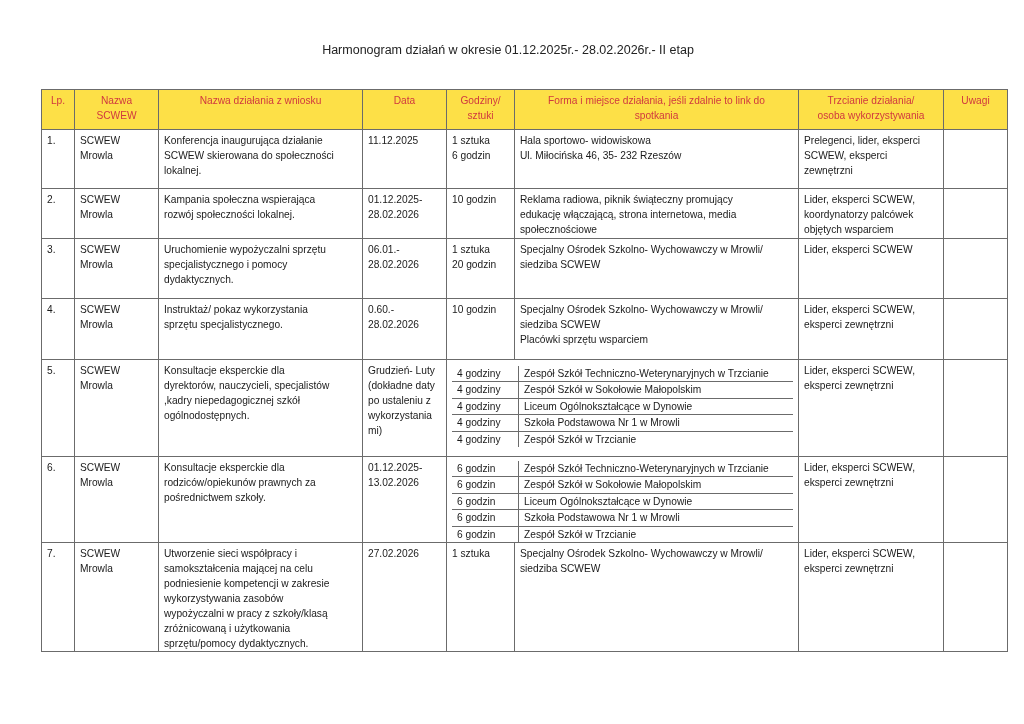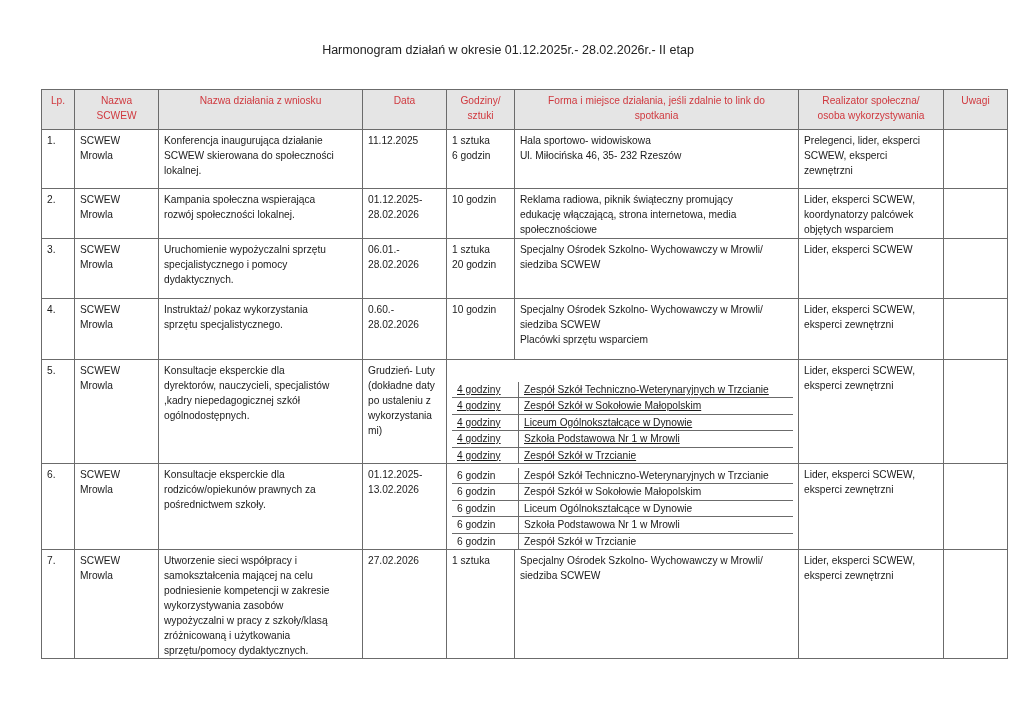--- a/index.html
+++ b/index.html
@@ -16,21 +16,21 @@
       position: absolute; left: 41px; top: 89px;
       border-collapse: collapse; table-layout: fixed;
       font-size: 10.2px; line-height: 15px;
     }
     table.sched th, table.sched td {
       border: 1px solid #6b6b6b; vertical-align: top;
       padding: 3px 5px 0 5px; box-sizing: border-box;
     }
     table.sched th {
       color: #d0393f; font-weight: normal; text-align: center;
-      background: #e5e5e5; height: 40px;
+      background: #fde047; height: 40px;
     }
     td.sub { padding: 0; }
     .subrow { display: flex; border-bottom: 1px solid #6b6b6b; height: 15.4px; }
     .subrow:last-child { border-bottom: none; }
     .subcell { padding: 0 5px; white-space: nowrap; overflow: hidden; box-sizing: border-box; line-height: 15px; }
     .subcell.h { width: 67px; border-right: 1px solid #6b6b6b; }
     .subcell.p { flex: 1; }
     .line { display: block; }
   </style>
 </head>
@@ -60,21 +60,21 @@
       <th><span>Data</span></th>
       <th>
         <span class="line">Godziny/</span>
         <span class="line">sztuki</span>
       </th>
       <th>
         <span class="line">Forma i miejsce działania, jeśli zdalnie to link do</span>
         <span class="line">spotkania</span>
       </th>
       <th>
-        <span class="line">Realizator społeczna/</span>
+        <span class="line">Trzcianie działania/</span>
         <span class="line">osoba wykorzystywania</span>
       </th>
       <th><span>Uwagi</span></th>
     </tr>
   </thead>
   <tbody id="tbody">
       <tr style="height: 59px;">
         <td>1.</td>
         <td>
           <span class="line">SCWEW</span>
@@ -201,21 +201,21 @@
           <span class="line">ogólnodostępnych.</span>
         </td>
         <td>
           <span class="line">Grudzień- Luty</span>
           <span class="line">(dokładne daty</span>
           <span class="line">po ustaleniu z</span>
           <span class="line">wykorzystania</span>
           <span class="line">mi)</span>
         </td>
         <td colspan="2" class="sub">
-          <div style="margin-top: 19px; text-decoration: underline;">
+          <div style="margin-top: 3px;">
             <div class="subrow">
               <div class="subcell h">4 godziny</div>
               <div class="subcell p">Zespół Szkół Techniczno-Weterynaryjnych w Trzcianie</div>
             </div>
             <div class="subrow">
               <div class="subcell h">4 godziny</div>
               <div class="subcell p">Zespół Szkół w Sokołowie Małopolskim</div>
             </div>
             <div class="subrow">
               <div class="subcell h">4 godziny</div>

